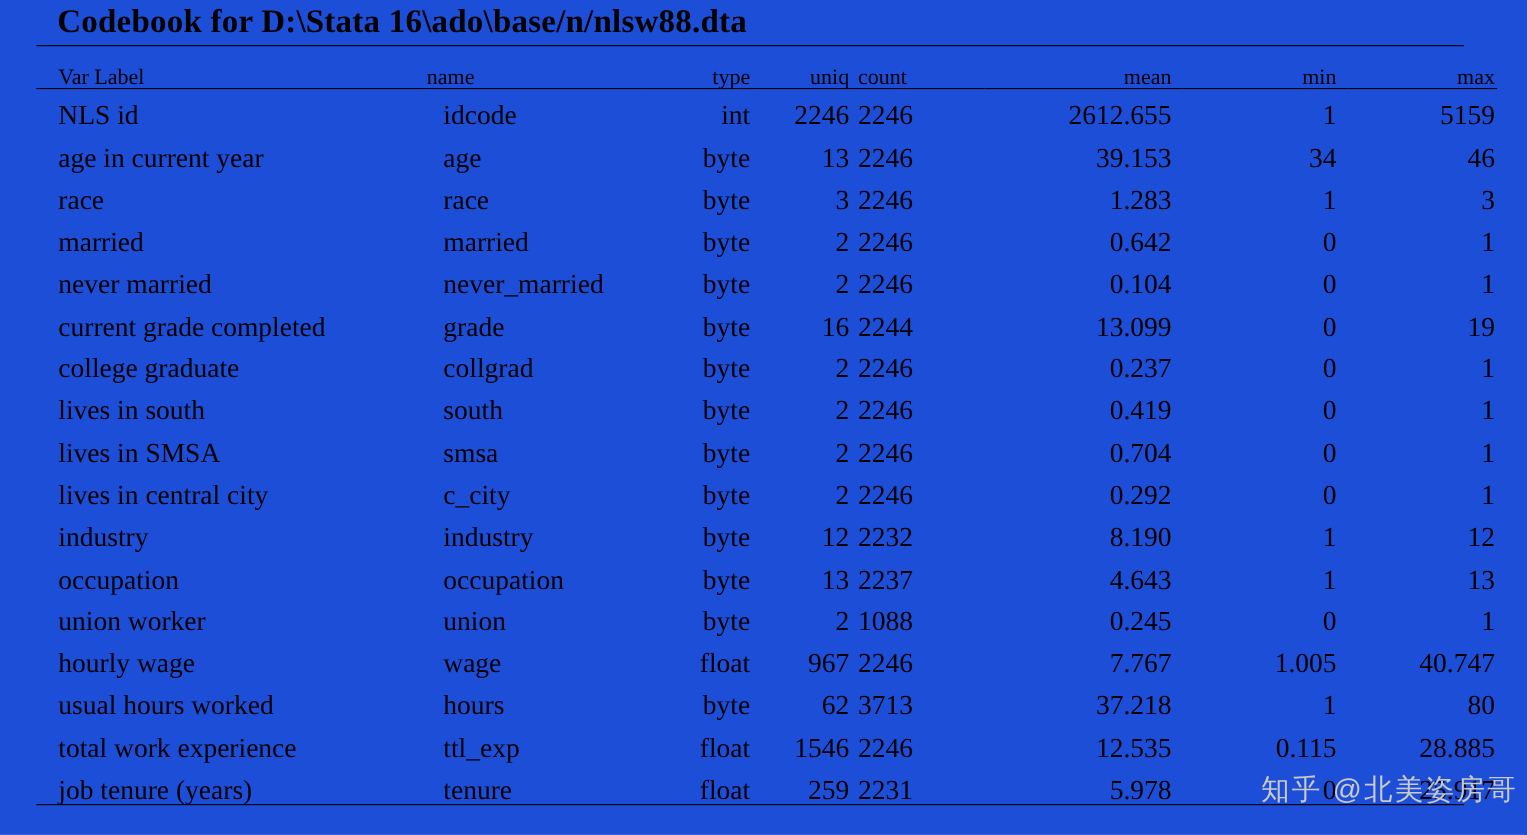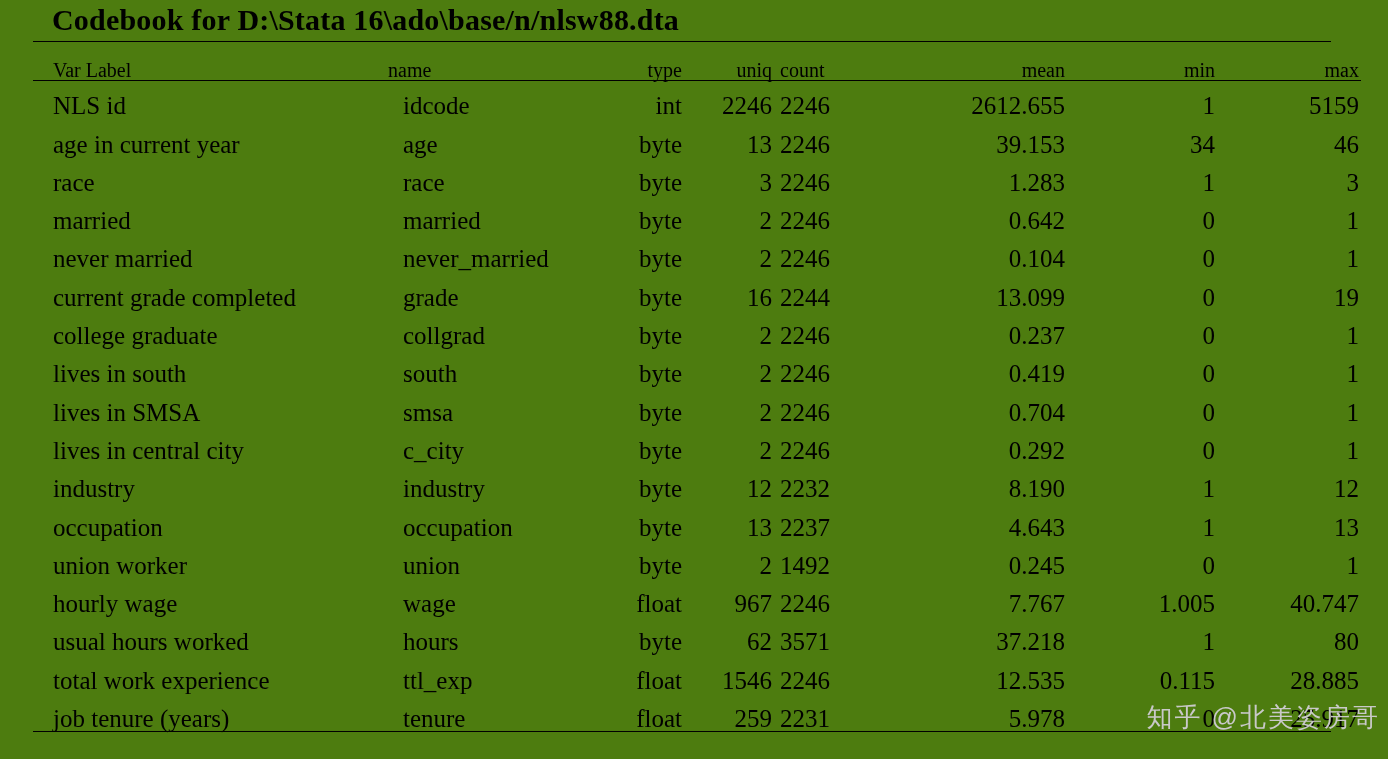--- a/index.html
+++ b/index.html
@@ -14,21 +14,21 @@
     overflow: hidden;
     font-family: "Liberation Serif", "DejaVu Serif", serif;
     color: #000000;
     position: relative;
   }
 
   #page {
     position: relative;
     width: 1388px;
     height: 759px;
-    background: #4d7c0f;
+    background: #1d4ed8;
   }
 
   
   .doc-title {
     position: absolute;
     left: 52px;
     top: 2px;
     font-family: "Liberation Serif", "DejaVu Serif", serif;
     font-weight: bold;
     font-size: 30px;
@@ -256,41 +256,41 @@
             <td class="c-count">2237</td>
             <td class="c-mean">4.643</td>
             <td class="c-min">1</td>
             <td class="c-max">13</td>
           </tr>
           <tr>
             <td class="c-label">union worker</td>
             <td class="c-name">union</td>
             <td class="c-type">byte</td>
             <td class="c-uniq">2</td>
-            <td class="c-count">1492</td>
+            <td class="c-count">1088</td>
             <td class="c-mean">0.245</td>
             <td class="c-min">0</td>
             <td class="c-max">1</td>
           </tr>
           <tr>
             <td class="c-label">hourly wage</td>
             <td class="c-name">wage</td>
             <td class="c-type">float</td>
             <td class="c-uniq">967</td>
             <td class="c-count">2246</td>
             <td class="c-mean">7.767</td>
             <td class="c-min">1.005</td>
             <td class="c-max">40.747</td>
           </tr>
           <tr>
             <td class="c-label">usual hours worked</td>
             <td class="c-name">hours</td>
             <td class="c-type">byte</td>
             <td class="c-uniq">62</td>
-            <td class="c-count">3571</td>
+            <td class="c-count">3713</td>
             <td class="c-mean">37.218</td>
             <td class="c-min">1</td>
             <td class="c-max">80</td>
           </tr>
           <tr>
             <td class="c-label">total work experience</td>
             <td class="c-name">ttl_exp</td>
             <td class="c-type">float</td>
             <td class="c-uniq">1546</td>
             <td class="c-count">2246</td>

